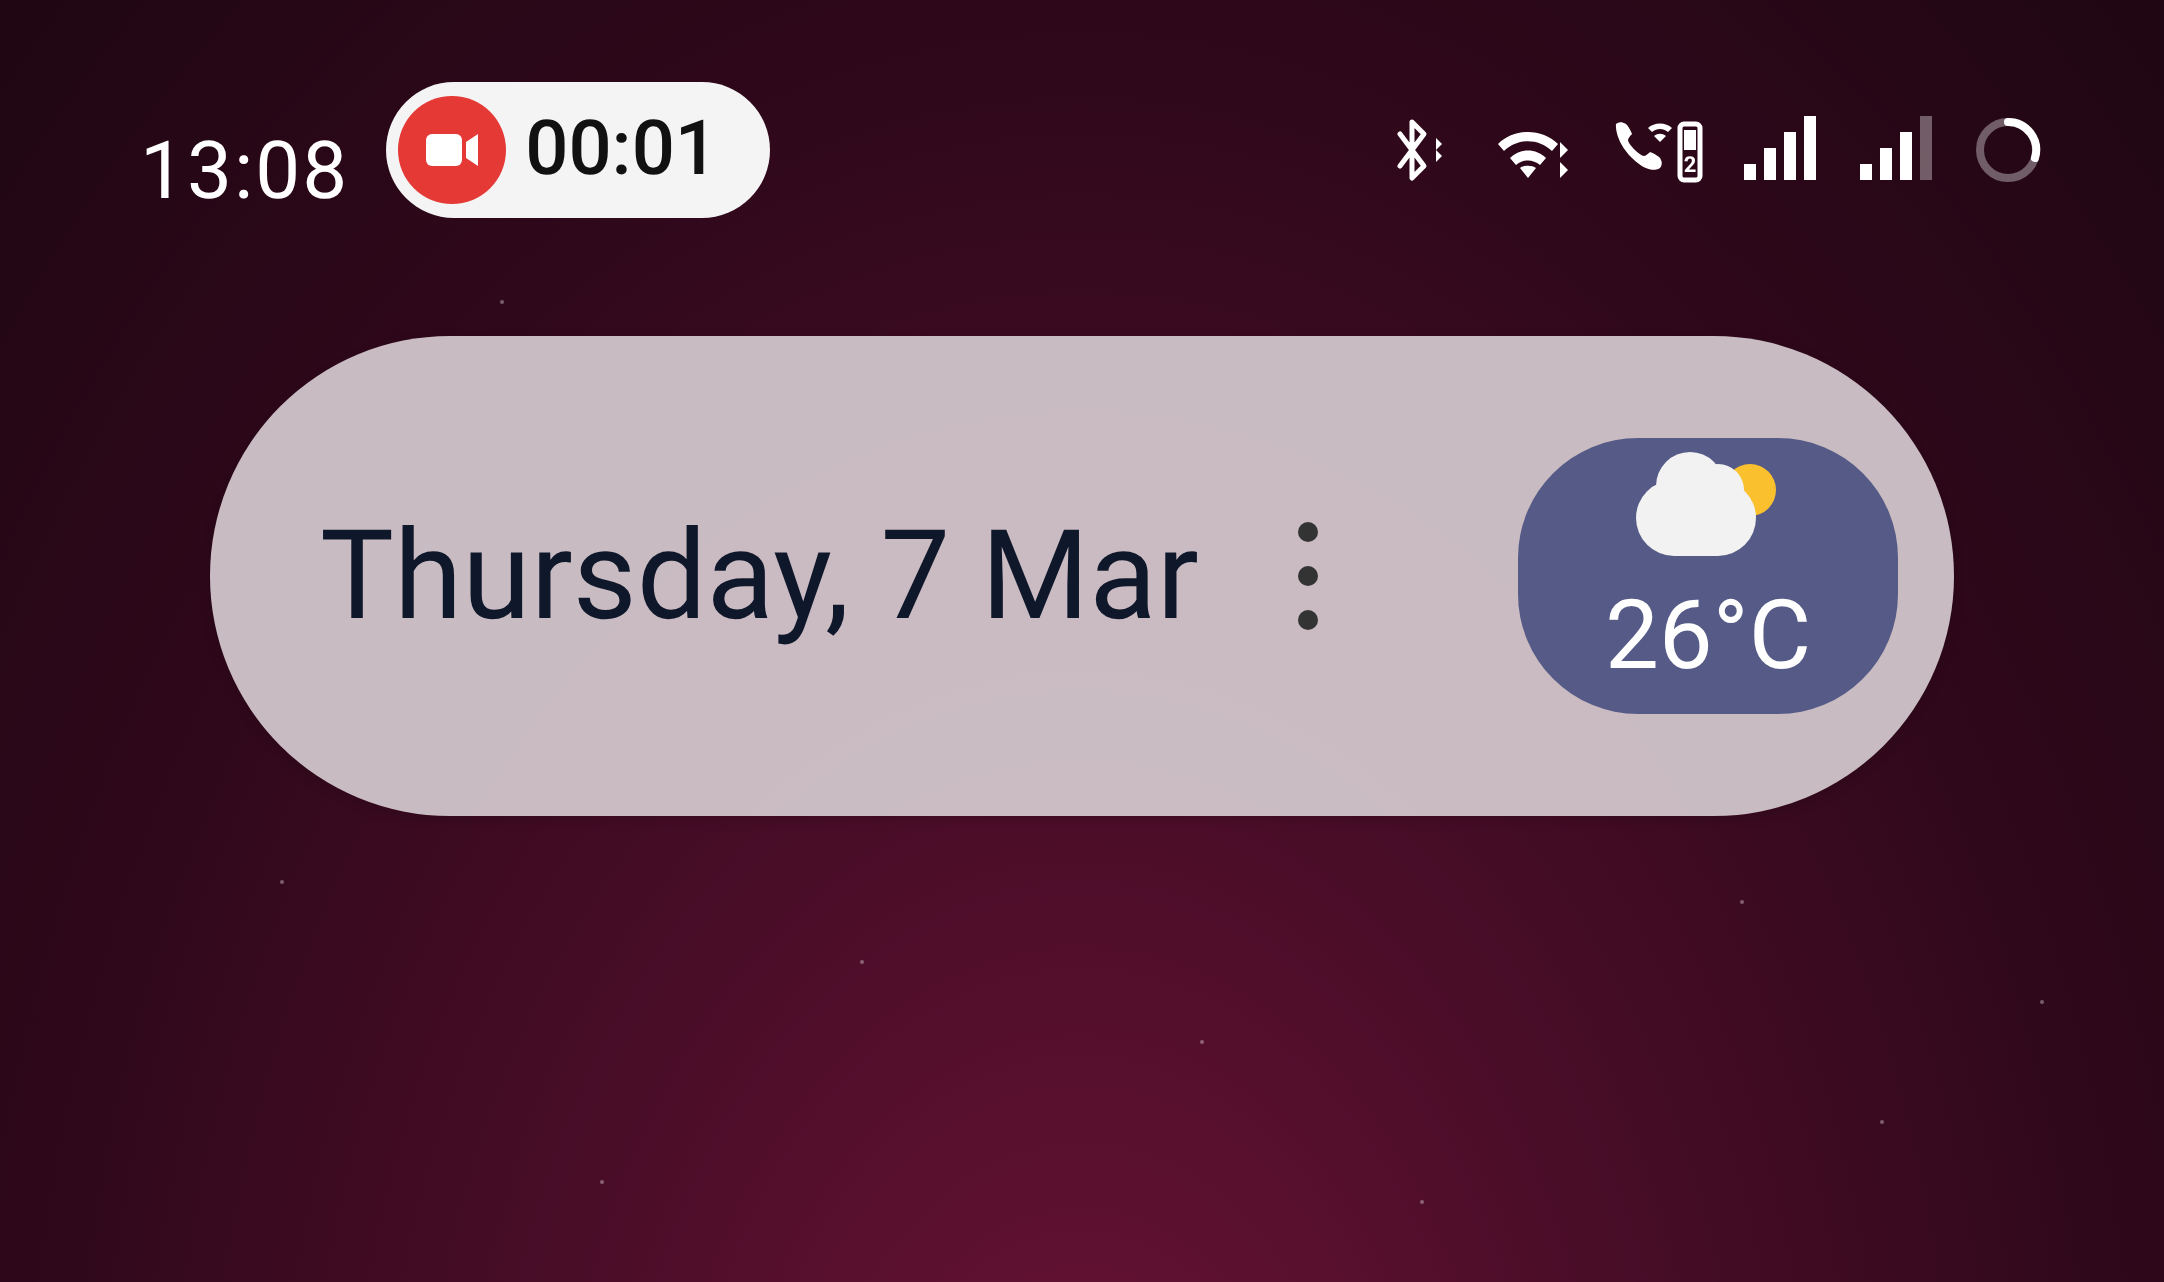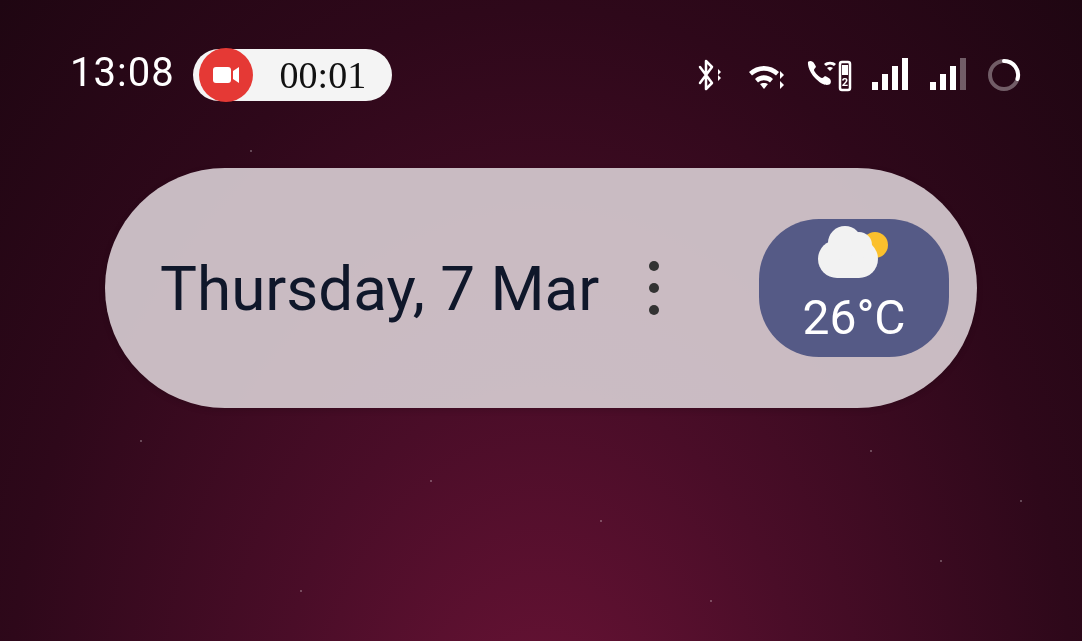--- a/index.html
+++ b/index.html
@@ -15,30 +15,29 @@
 
   
   .status-bar {
     position: absolute;
     top: 40px; left: 0; right: 0;
     height: 70px;
     display: flex;
     align-items: center;
     padding: 0 60px 0 70px;
   }
-  .status-left { display: flex; align-items: flex-start; gap: 18px; }
+  .status-left { display: flex; align-items: flex-end; gap: 18px; }
   .clock { color: #fff; font-size: 40px; font-weight: 400; letter-spacing: 1px; }
   .rec-pill {
     display: flex; align-items: center;
     background: #f4f4f4;
     border-radius: 999px;
-    height: 52px;
+    height: 68px;
     padding: 6px 26px 6px 6px;
-    gap: 27px;
-    font-family: Liberation Serif, serif;
+    gap: 10px;
   }
   .rec-dot {
     width: 54px; height: 54px; border-radius: 50%;
     background: #e53935;
     display: flex; align-items: center; justify-content: center;
   }
   .rec-time { color: #111; font-size: 38px; font-weight: 500; }
 
   .status-right {
     margin-left: auto;

